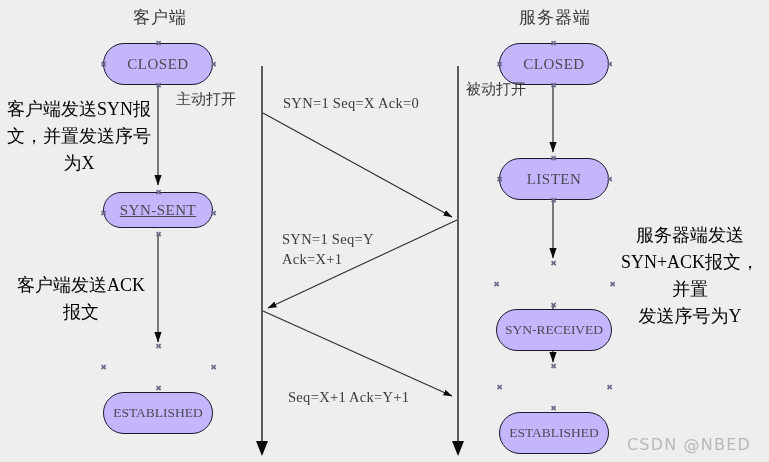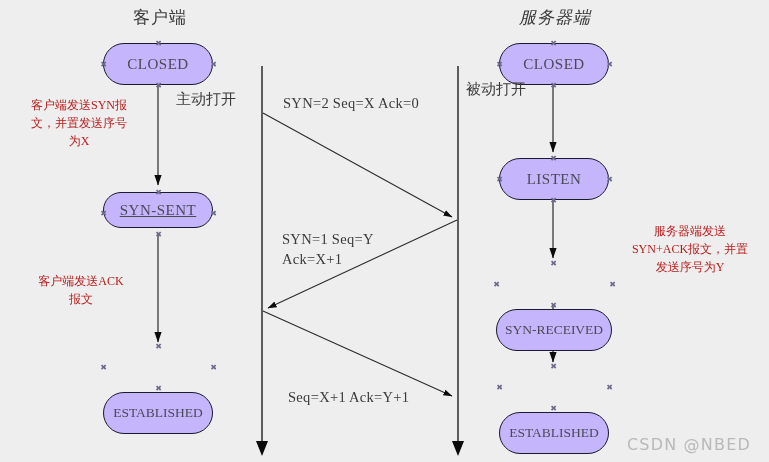--- a/index.html
+++ b/index.html
@@ -24,41 +24,41 @@
   }
   .col-title {
     position: absolute;
     font-size: 17px;
     color: #3a3a3a;
     letter-spacing: 1px;
     white-space: nowrap;
     text-align: center;
   }
   #title-client { left: 105px; top: 6px; width: 110px; }
-  #title-server { left: 500px; top: 6px; width: 110px; font-style: italic; }
+  #title-server { left: 500px; top: 6px; width: 110px; }
 
   .state-box {
     position: absolute;
     box-sizing: border-box;
     border: 1px solid #1a1a2e;
     border-radius: 22px;
     background: #c4b5fd;
     color: #4a4a55;
     font-size: 15px;
     letter-spacing: 0.5px;
     display: flex;
     align-items: center;
     justify-content: center;
     white-space: nowrap;
   }
   .state-box.small-text { font-size: 13.5px; letter-spacing: 0px; margin-top: 46px; }
   .side-note {
     position: absolute;
-    font-size: 12px;
-    color: #b91c1c;
+    font-size: 18px;
+    color: #000000;
     line-height: 1.5;
     text-align: center;
     white-space: pre-line;
   }
   .msg-label {
     position: absolute;
     font-size: 14.5px;
     color: #3a3a3a;
     line-height: 1.35;
     white-space: pre-line;
@@ -157,21 +157,21 @@
 文，并置发送序号
 为X</div>
 
   <div class="side-note" style="left:6px;top:272px;width:150px;">客户端发送ACK
 报文</div>
 
   <div class="side-note" style="left:614px;top:222px;width:152px;">服务器端发送
 SYN+ACK报文，并置
 发送序号为Y</div>
 
-  <div class="msg-label" style="left:283px;top:94px;">SYN=2  Seq=X  Ack=0</div>
+  <div class="msg-label" style="left:283px;top:94px;">SYN=1  Seq=X  Ack=0</div>
 
   <div class="msg-label" style="left:282px;top:230px;">SYN=1  Seq=Y
    Ack=X+1</div>
 
   <div class="msg-label" style="left:288px;top:388px;">Seq=X+1  Ack=Y+1</div>
 
   <div class="anchor-x" style="left:155px;top:40px;">✖</div>
   <div class="anchor-x" style="left:100px;top:61px;">✖</div>
   <div class="anchor-x" style="left:210px;top:61px;">✖</div>
   <div class="anchor-x" style="left:155px;top:82px;">✖</div>

